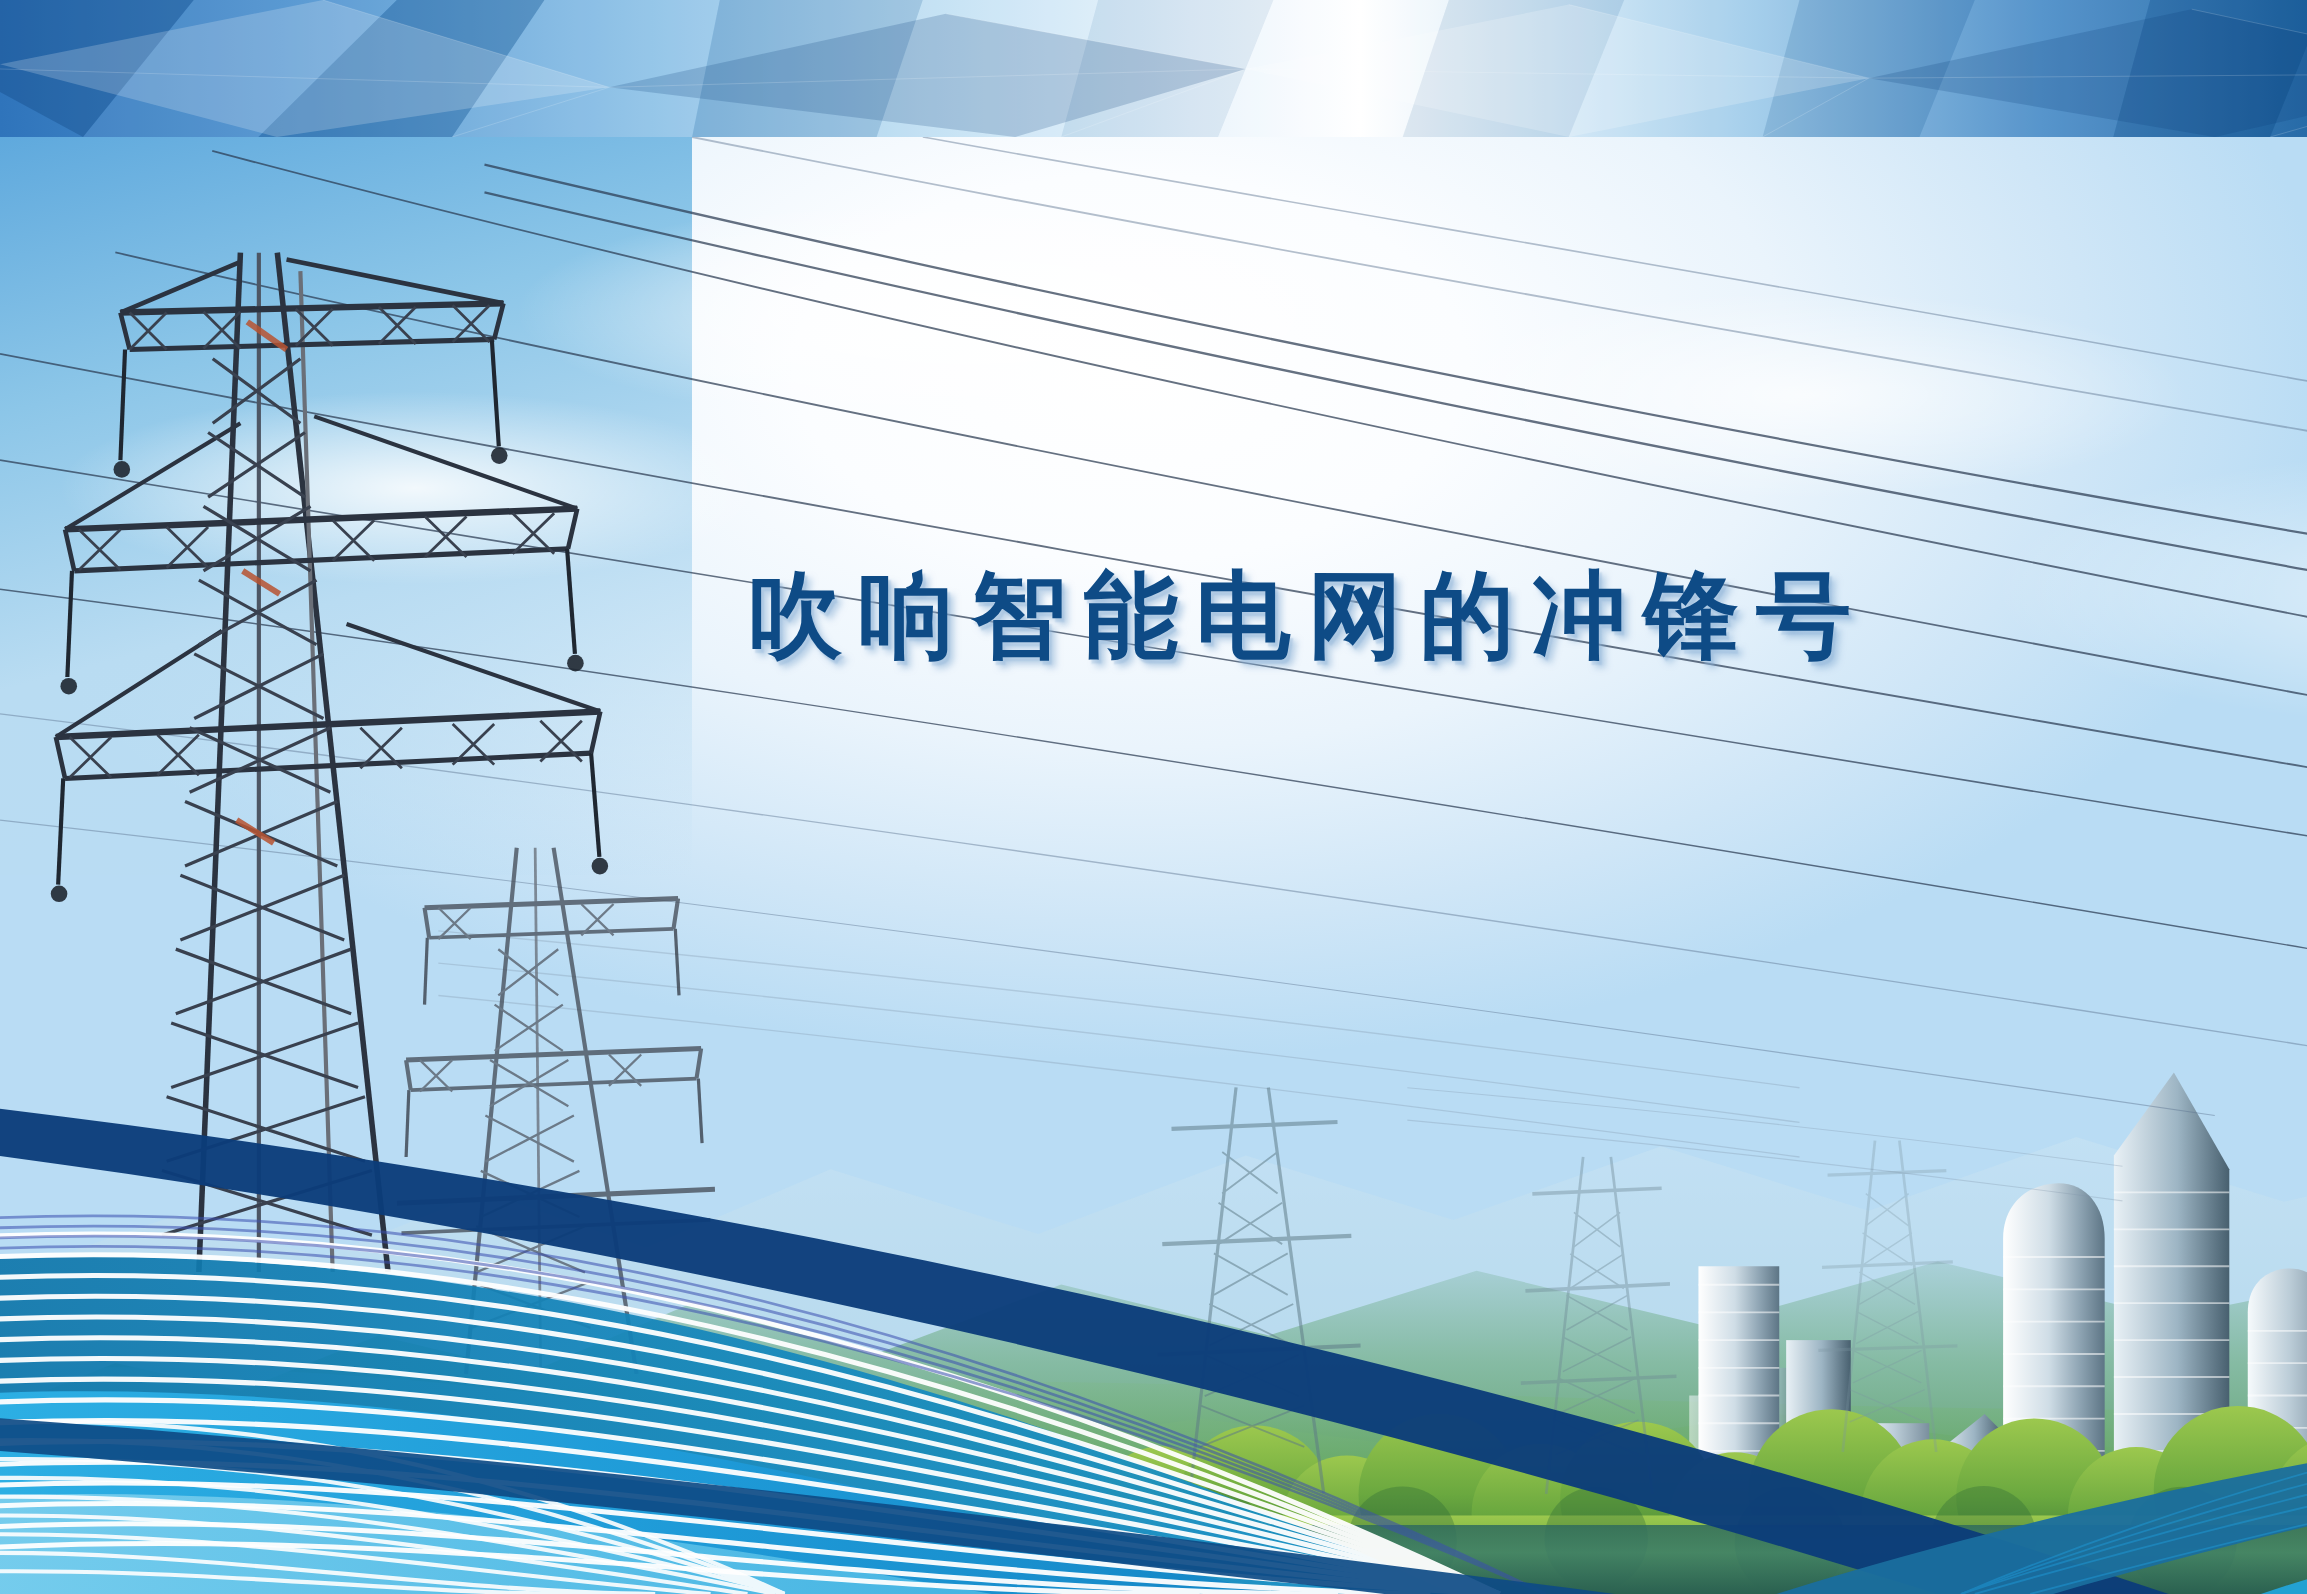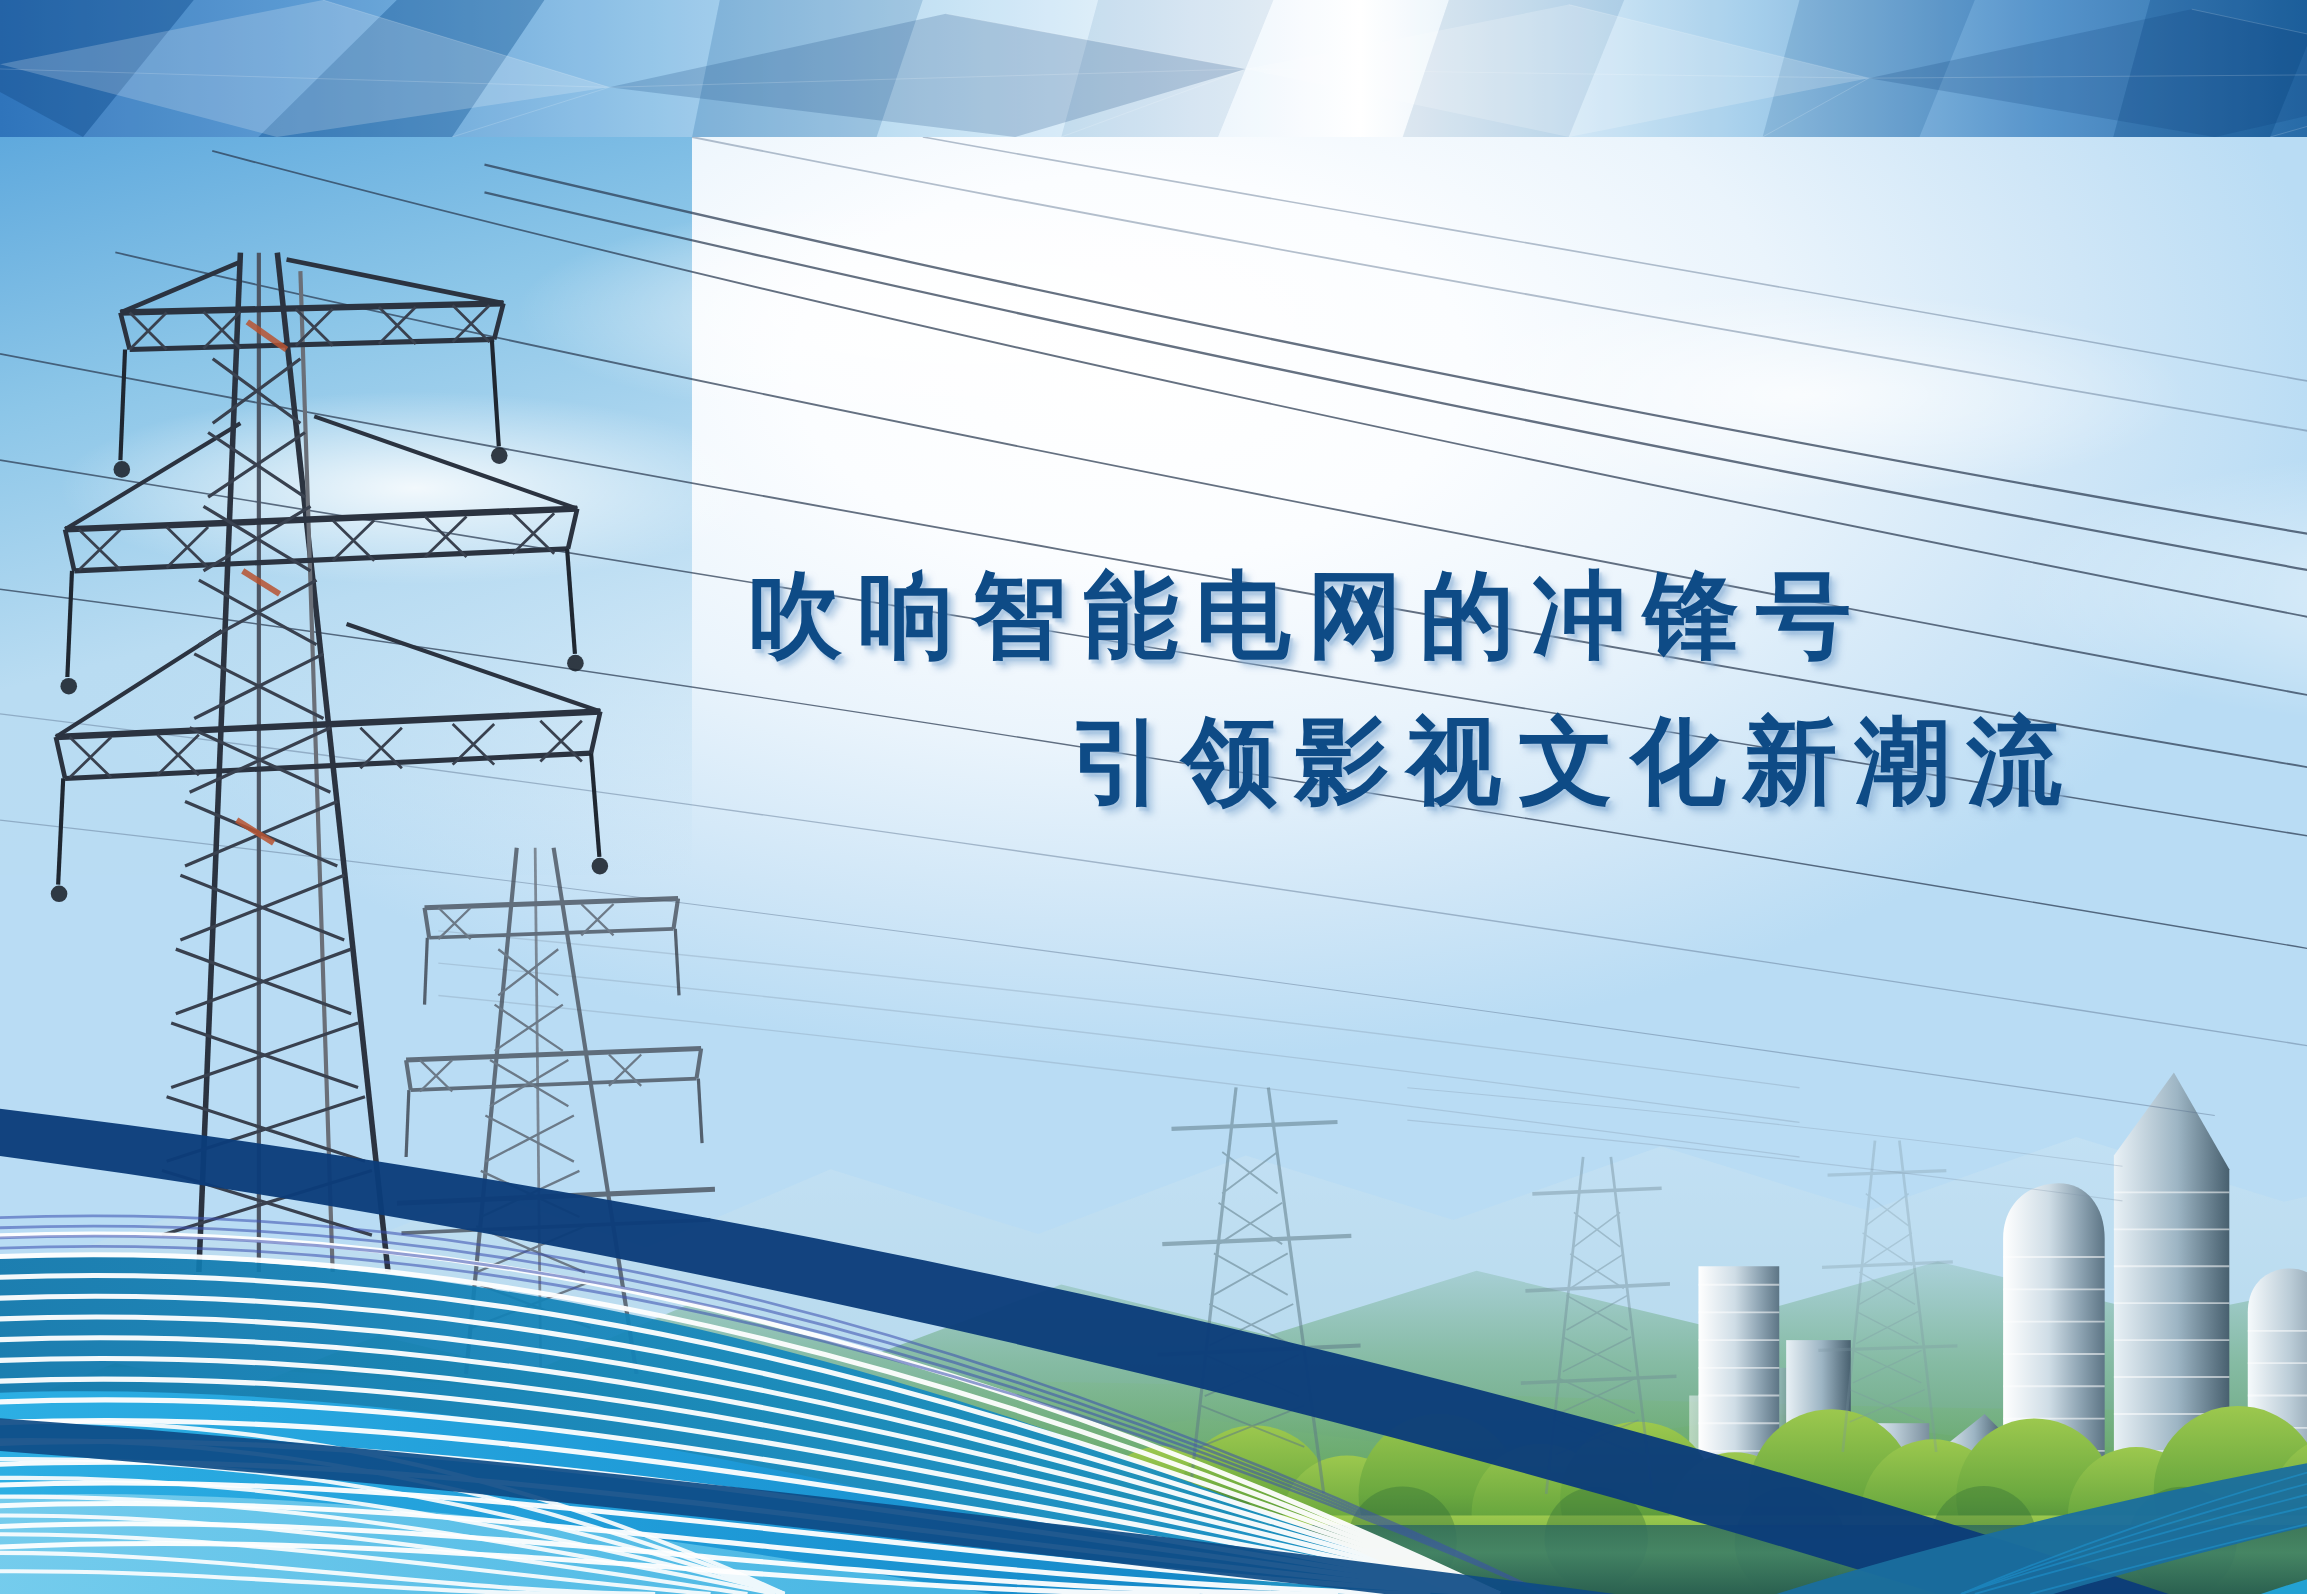--- a/index.html
+++ b/index.html
@@ -578,17 +578,16 @@
         <path d="M6342,2984 C5600,3084 4900,3244 4250,3455"></path>
         <path d="M6342,3016 C5600,3116 4900,3276 4280,3455"></path>
         <path d="M6342,3048 C5620,3148 4950,3308 4400,3455"></path>
       </g>
 
     </g>
   </svg>
 
   <div class="headline">
     <div class="line line1">吹响智能电网的冲锋号</div>
-    <div class="line line2">引领影视文化新潮流</div>
   </div>
 
 </div>
 
 
 </body></html>

